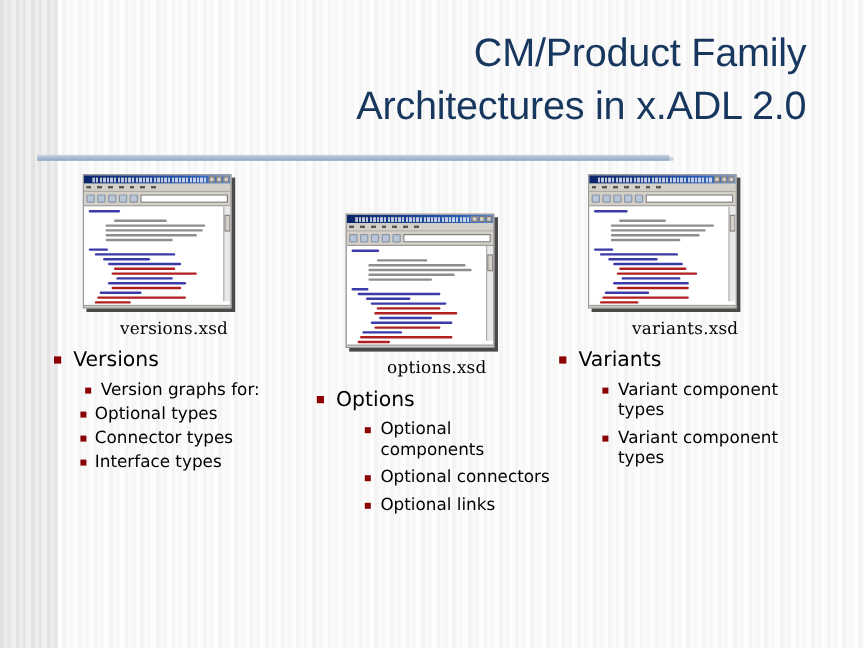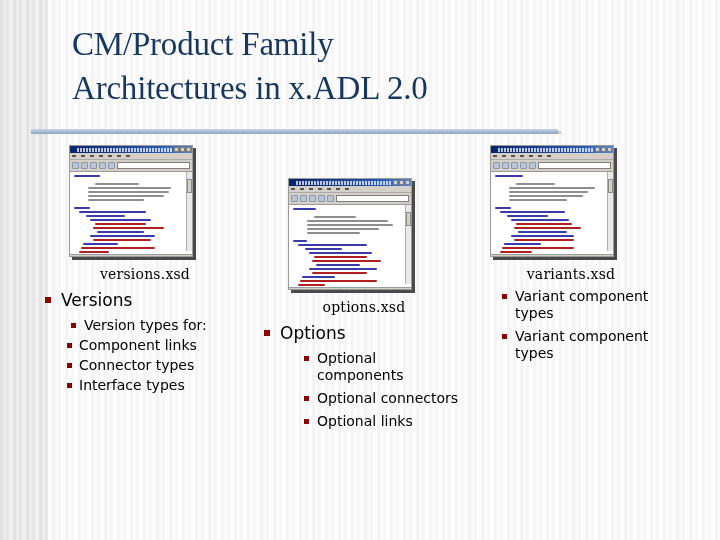--- a/index.html
+++ b/index.html
@@ -45,26 +45,27 @@
     );
   }
 
   
   #title {
     position: absolute;
     left: 72px;
     top: 22px;
     width: 600px;
     color: #17375e;
-    font-family: Liberation Serif, serif;
+    font-family: Liberation Sans, sans-serif;
     font-size: 33px;
     line-height: 44px;
     font-weight: normal;
     letter-spacing: -0.2px;
     white-space: pre-line;
+    text-align: right;
   }
 
   
   #divider {
     position: absolute;
     left: 31px;
     top: 129px;
     width: 527px;
     height: 5px;
     background: linear-gradient(to bottom, #c9d5e6 0%, #aebdd4 45%, #8fa4c2 100%);
@@ -354,26 +355,26 @@
 
     <div class="caption">versions.xsd</div>
 
     <div class="l1">
       <div class="bullet"></div>
       <div class="txt">Versions</div>
     </div>
 
     <div class="l2">
       <div class="bullet"></div>
-      <div class="txt">Version types for:</div>
+      <div class="txt">Version graphs for:</div>
     </div>
 
     <div class="l3">
       <div class="bullet"></div>
-      <div class="txt">Component links</div>
+      <div class="txt">Optional types</div>
     </div>
     <div class="l3">
       <div class="bullet"></div>
       <div class="txt">Connector types</div>
     </div>
     <div class="l3">
       <div class="bullet"></div>
       <div class="txt">Interface types</div>
     </div>
   </div>
@@ -500,20 +501,24 @@
         </div>
         <div class="tb-status">
           <div class="st-seg st-a"></div>
           <div class="st-seg st-b"></div>
         </div>
       </div>
     </div>
 
     <div class="caption">variants.xsd</div>
 
+    <div class="l1">
+      <div class="bullet"></div>
+      <div class="txt">Variants</div>
+    </div>
 
     <div class="l2">
       <div class="bullet"></div>
       <div class="txt">Variant component types</div>
     </div>
     <div class="l2">
       <div class="bullet"></div>
       <div class="txt">Variant component types</div>
     </div>
   </div>

